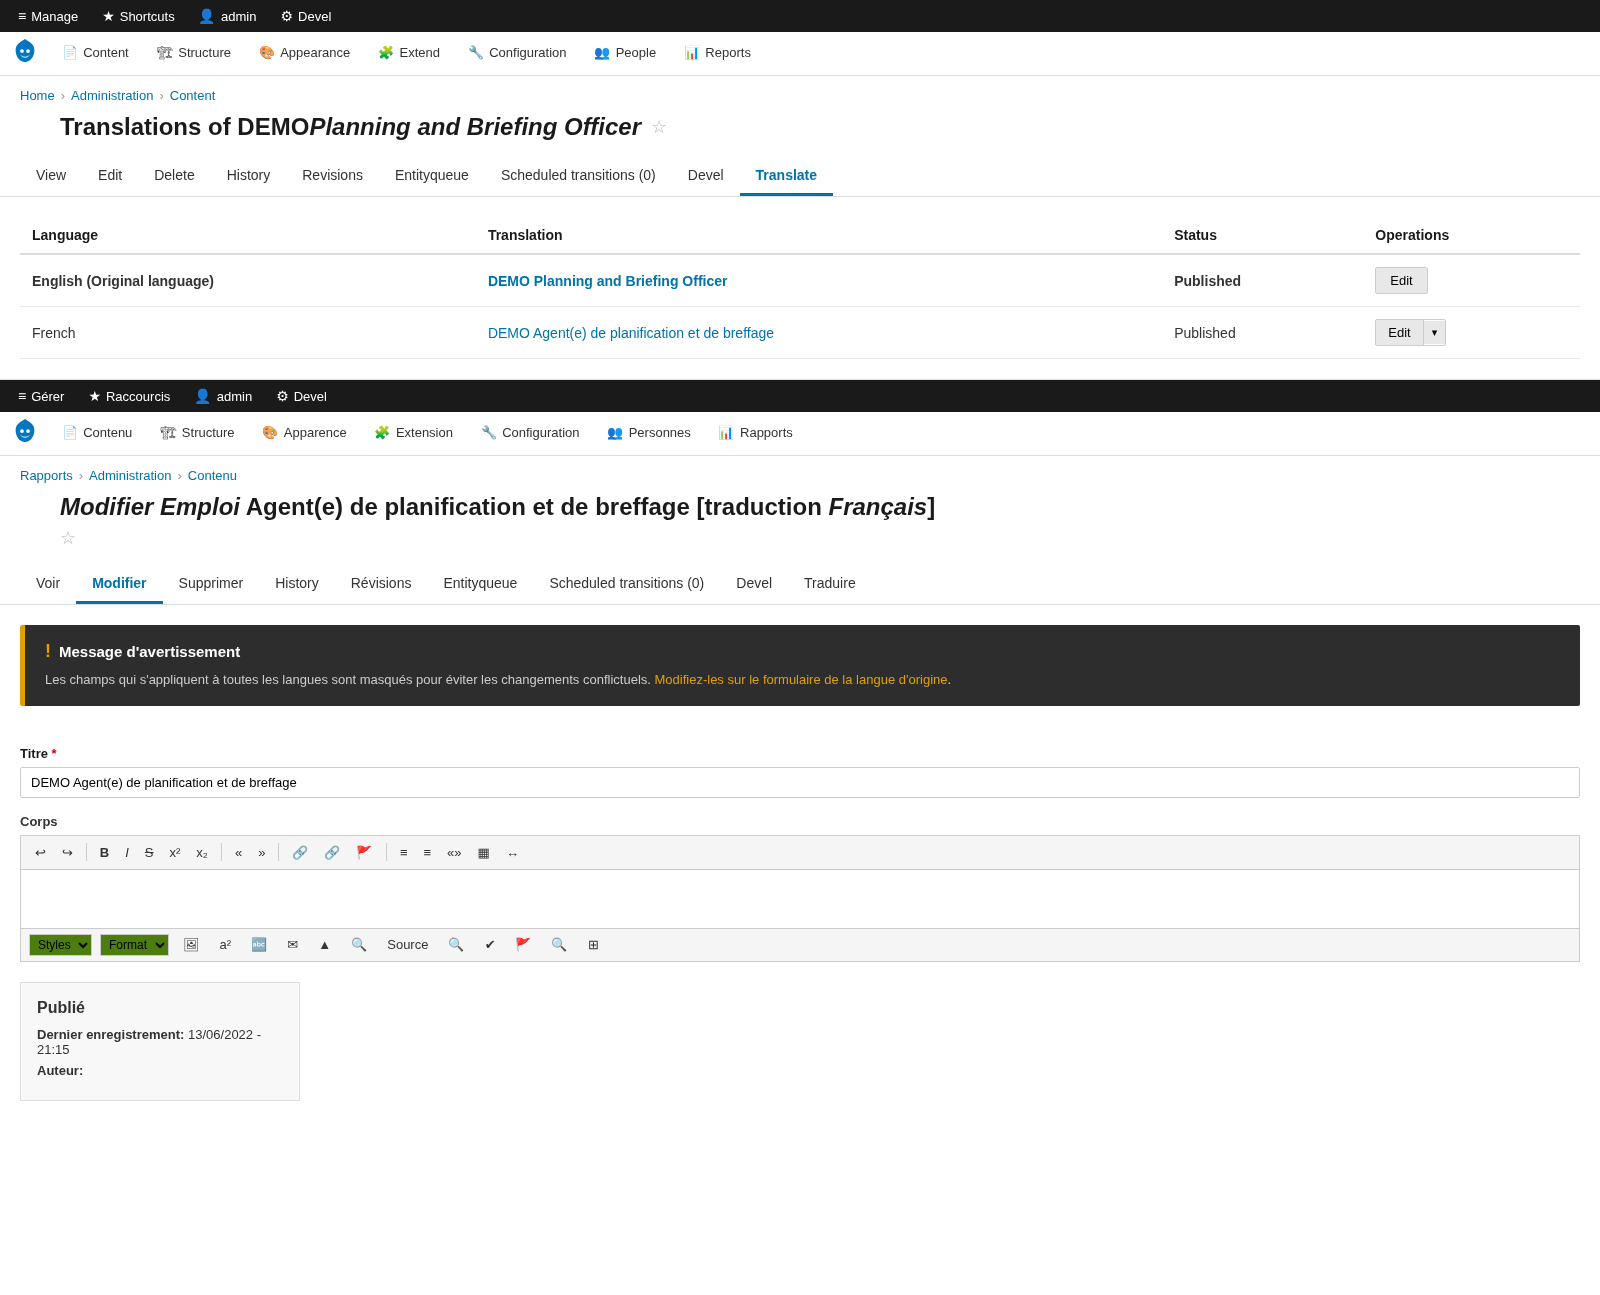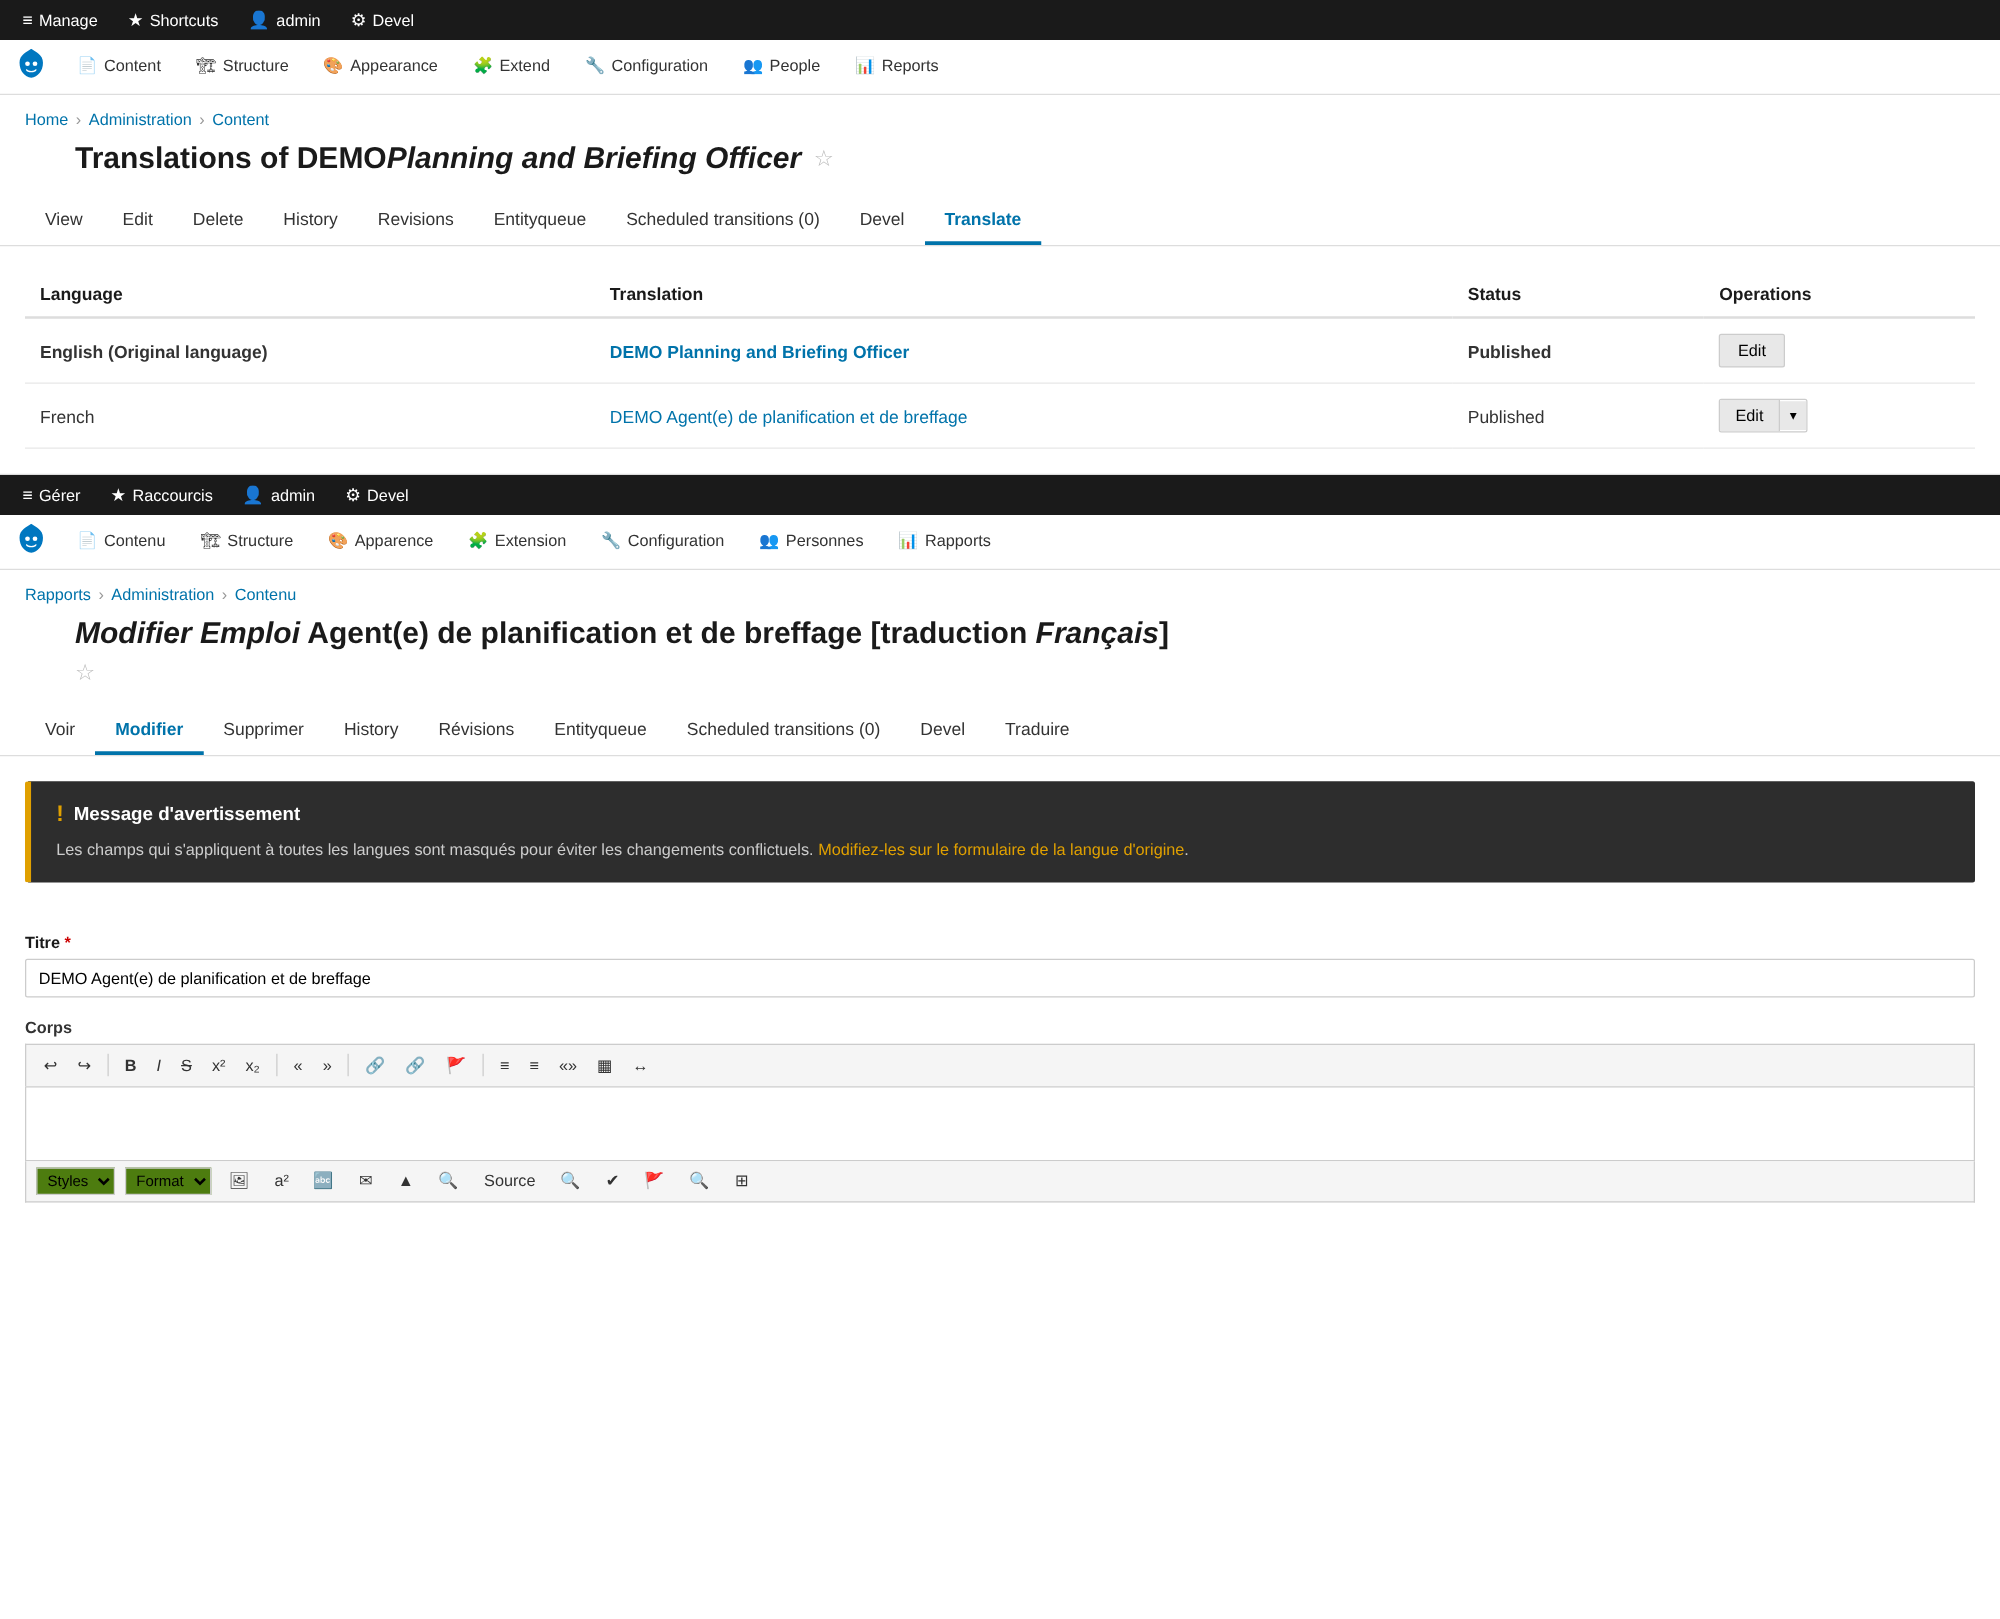--- a/index.html
+++ b/index.html
@@ -581,14 +581,26 @@
           <button class="wysiwyg-btn">Source</button>
           <button class="wysiwyg-btn">🔍</button>
           <button class="wysiwyg-btn">✔</button>
           <button class="wysiwyg-btn">🚩</button>
           <button class="wysiwyg-btn">🔍</button>
           <button class="wysiwyg-btn">⊞</button>
         </div>
       </div>
     </div>
 
+    <div class="form-sidebar">
+      <div class="published-box">
+        <div class="published-title">Publié</div>
+        <div class="published-field">
+          <strong>Dernier enregistrement:</strong>
+          <span>13/06/2022 - 21:15</span>
+        </div>
+        <div class="published-field">
+          <strong>Auteur:</strong>
+        </div>
+      </div>
+    </div>
   </div>
 </div>
 
 </body></html>

